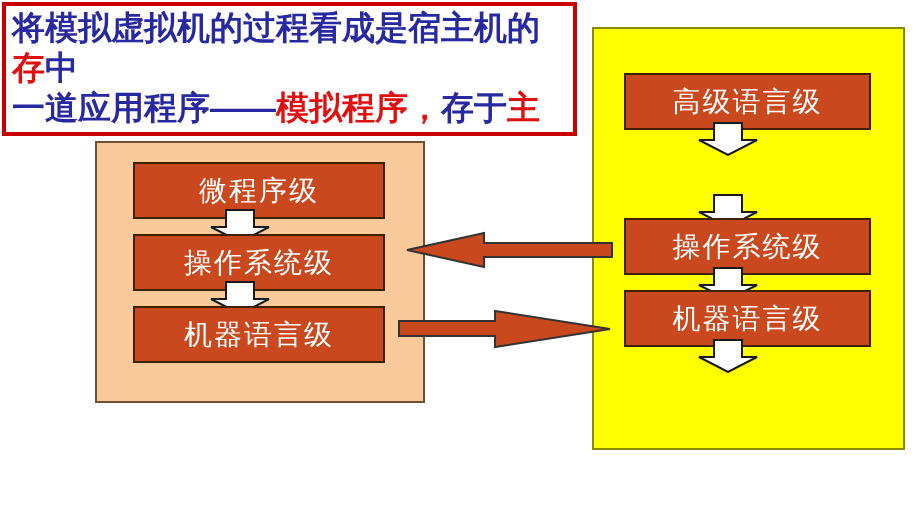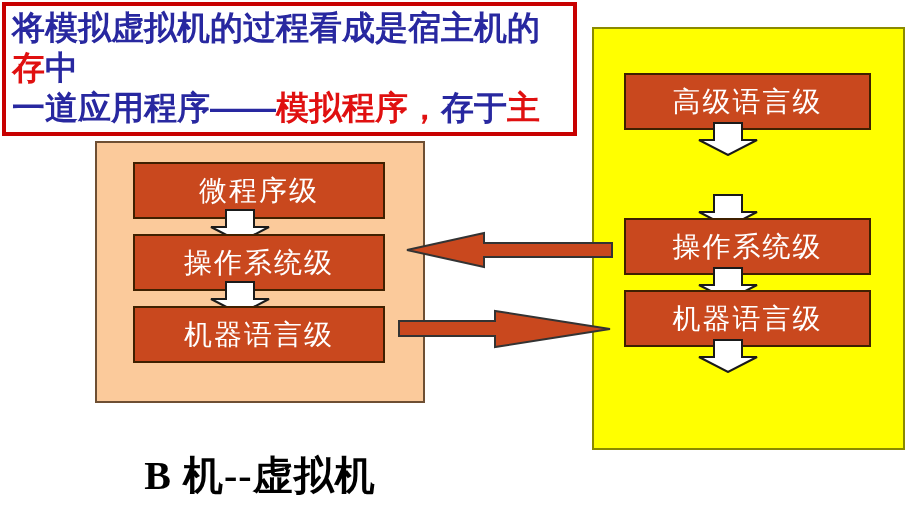--- a/index.html
+++ b/index.html
@@ -120,15 +120,14 @@
     </svg>
   </div>
 
   <svg class="flow-arrow" style="left:402px;top:230px" width="212" height="40" viewBox="0 0 212 40">
     <polygon class="flow-poly" points="210,13 82,13 82,3 5,20 82,37 82,27 210,27"></polygon>
   </svg>
   <svg class="flow-arrow" style="left:394px;top:309px" width="220" height="42" viewBox="0 0 220 42">
     <polygon class="flow-poly" points="5,12 101,12 101,2 216,20 101,38 101,27 5,27"></polygon>
   </svg>
 
-  <div class="caption caption-b">B 机--虚拟机</div>
 
 </div>
 
 </body></html>

